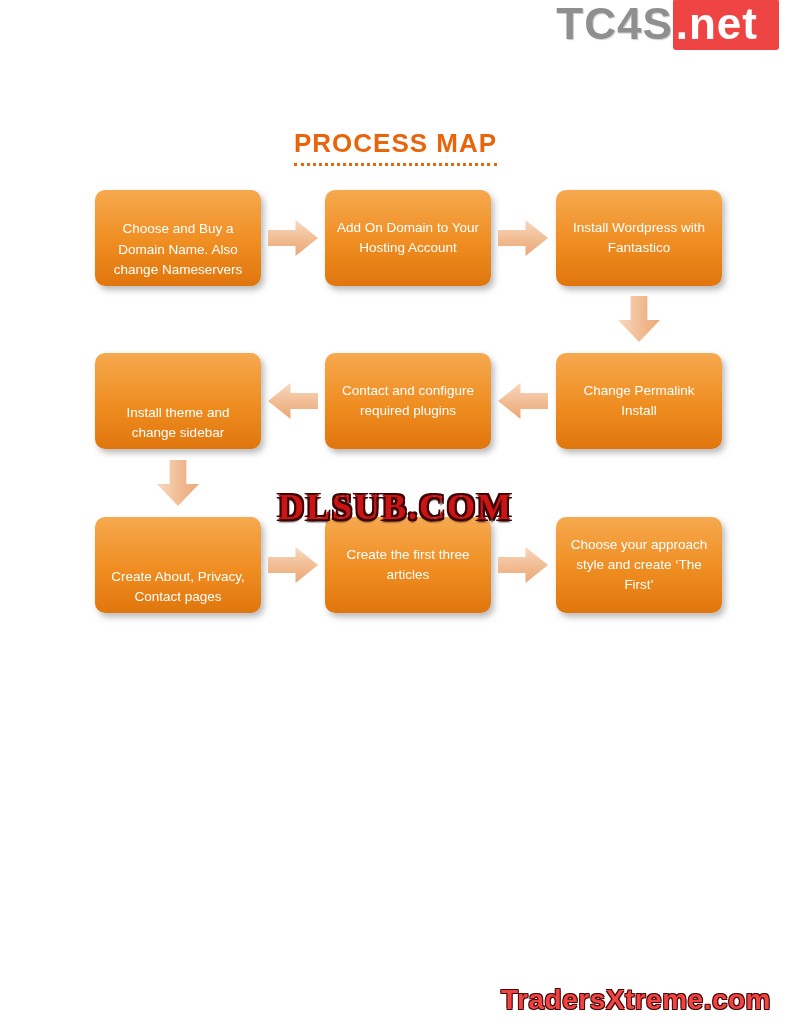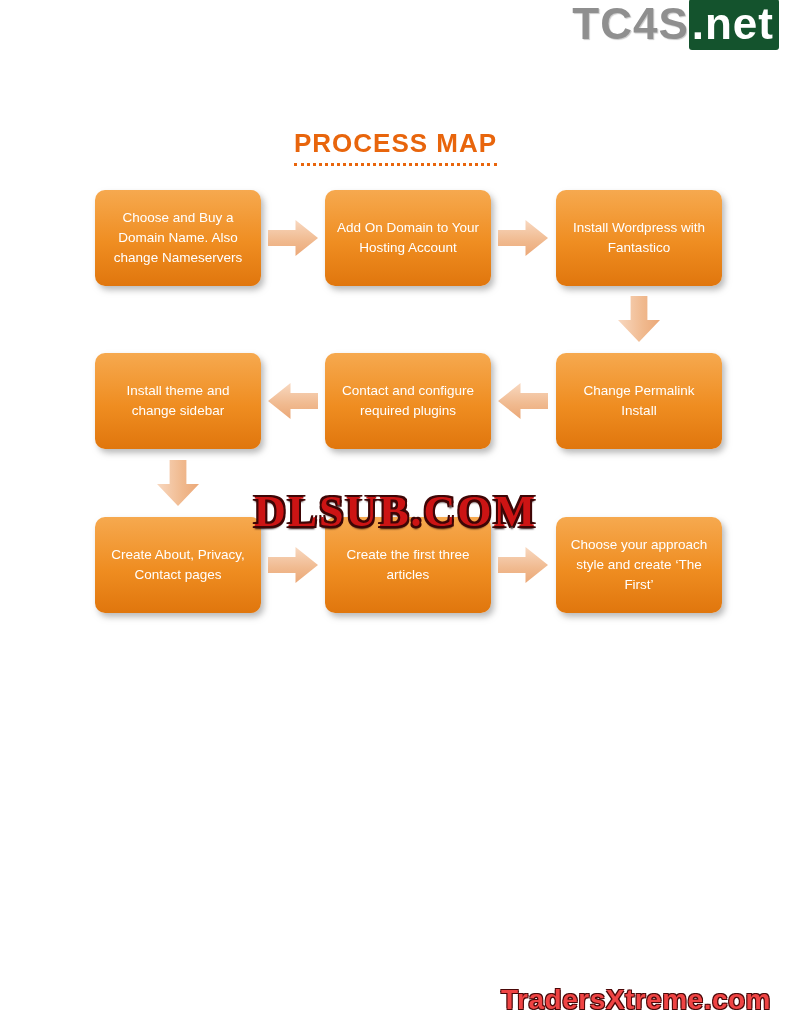--- a/index.html
+++ b/index.html
@@ -25,23 +25,23 @@
     font-size: 44px;
     letter-spacing: 1px;
     line-height: 48px;
     white-space: nowrap;
   }
   .tc4s .brand {
     color: #8f8f8f;
     text-shadow: 1px 1px 1px #c9c9c9;
   }
   .tc4s .tld {
-    background: #14532d;
+    background: #ef4444;
     color: #ffffff;
-    padding: 0 5px 2px 3px;
+    padding: 0 21px 2px 3px;
     border-radius: 3px;
   }
 
   
   .title-wrap {
     position: absolute;
     top: 104px;
     left: 0;
     width: 100%;
     text-align: center;
@@ -96,21 +96,21 @@
     width: 42px;
     height: 46px;
     clip-path: polygon(30% 0%, 70% 0%, 70% 52%, 100% 52%, 50% 100%, 0% 52%, 30% 52%);
     background: linear-gradient(to right, #f8d8c0 0%, #f0b98e 60%, #eba878 100%);
   }
 
   
   .r1 { top: 190px; }
   .r2 { top: 353px; }
   .r3 { top: 517px; }
-  .c1 { left: 95px; }
+  .c1 { left: 95px; align-items: flex-end; }
   .c2 { left: 325px; text-align: center; }
   .c3 { left: 556px; padding-left: 12px; }
 
   .ar1a { left: 268px; top: 220px; }
   .ar1b { left: 498px; top: 220px; }
   .ad1  { left: 618px; top: 296px; }
   .ar2a { left: 498px; top: 383px; }
   .ar2b { left: 268px; top: 383px; }
   .ad2  { left: 157px; top: 460px; }
   .ar3a { left: 268px; top: 547px; }
@@ -118,21 +118,21 @@
 
   
   .dlsub {
     position: absolute;
     top: 486px;
     left: 0;
     width: 100%;
     text-align: center;
     font-family: "Liberation Serif", serif;
     font-weight: bold;
-    font-size: 44px;
+    font-size: 36px;
     letter-spacing: 2px;
     color: #cc1414;
     text-shadow:
       -2px -2px 0 #3d0606,
        2px -2px 0 #3d0606,
       -2px  2px 0 #3d0606,
        2px  2px 0 #3d0606,
        0px  3px 2px #1e0303;
     z-index: 5;
   }

